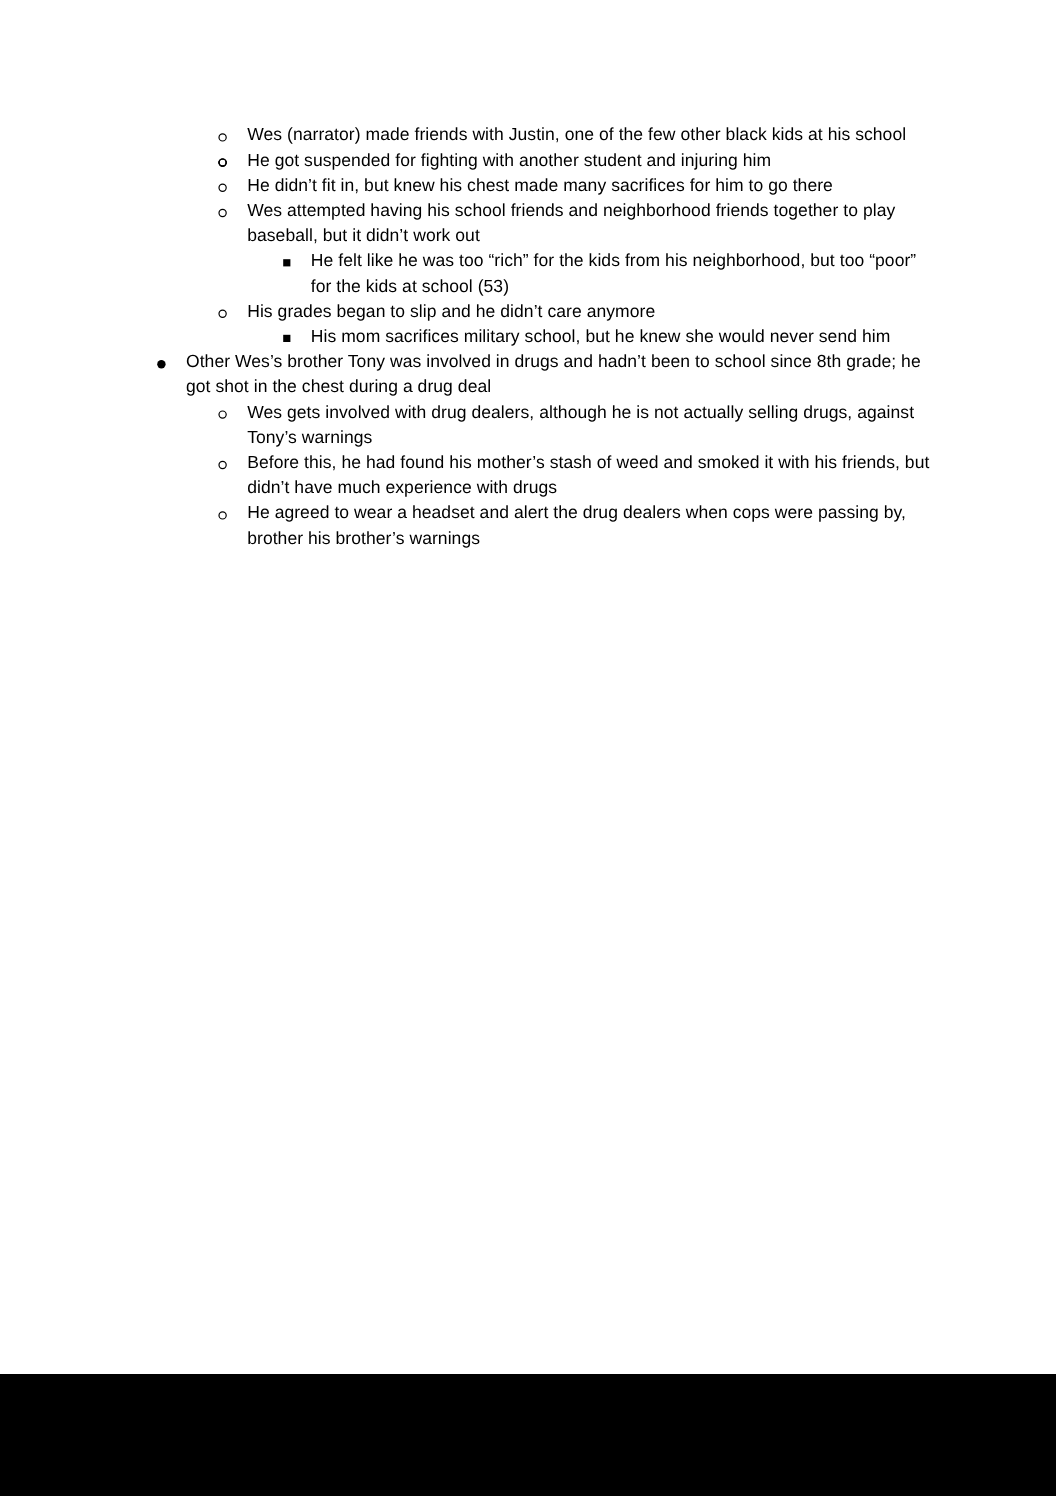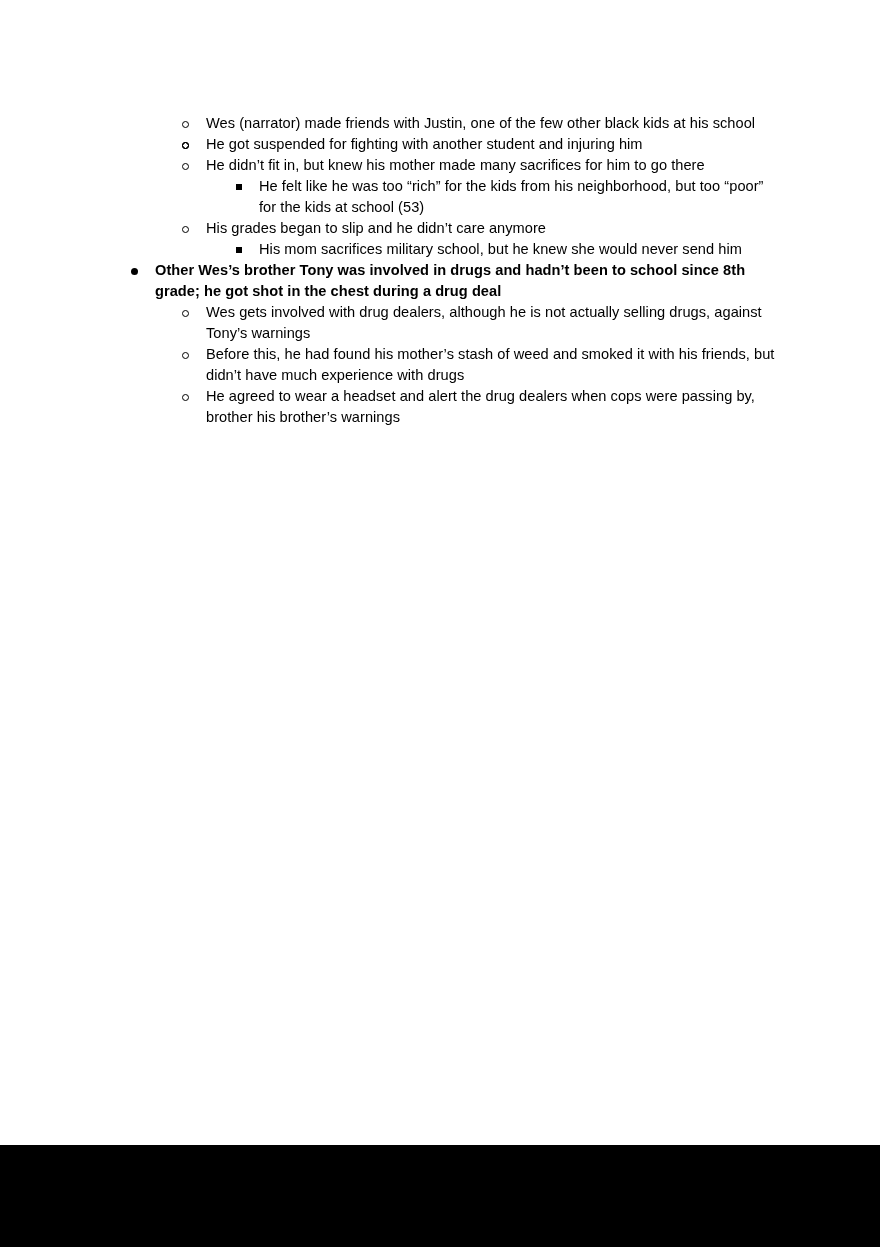--- a/index.html
+++ b/index.html
@@ -12,21 +12,21 @@
     position: relative;
     width: 880px;
     height: 1247px;
     background: #ffffff;
     overflow: hidden;
     font-family: "Liberation Sans", sans-serif;
   }
   .doc-body {
     position: absolute;
     left: 0;
-    top: 10px;
+    top: 0;
     width: 832px;
     height: 1145px;
     background: #ffffff;
   }
   .notes-list {
     position: absolute;
     left: 0;
     top: 103px;
     width: 880px;
   }
@@ -35,21 +35,20 @@
     color: #000000;
     font-size: 14.6px;
     line-height: 21px;
     letter-spacing: 0.05px;
     -webkit-font-smoothing: antialiased;
   }
   
   .lvl1 {
     padding-left: 155px;
     padding-right: 105px;
-    font-weight: bold;
   }
   .lvl1 > .marker {
     position: absolute;
     left: 131px;
     top: 7.5px;
     width: 7px;
     height: 7px;
     border-radius: 50%;
     background: #000000;
   }
@@ -111,21 +110,25 @@
         </div>
         <div class="bullet-item lvl2">
           <span class="marker"></span>
         </div>
         <div class="bullet-item lvl2">
           <span class="marker"></span>
           <span class="bullet-text">He got suspended for fighting with another student and injuring him</span>
         </div>
         <div class="bullet-item lvl2">
           <span class="marker"></span>
-          <span class="bullet-text">He didn’t fit in, but knew his mother made many sacrifices for him to go there</span>
+          <span class="bullet-text">He didn’t fit in, but knew his chest made many sacrifices for him to go there</span>
+        </div>
+        <div class="bullet-item lvl2">
+          <span class="marker"></span>
+          <span class="bullet-text">Wes attempted having his school friends and neighborhood friends together to play baseball, but it didn’t work out</span>
         </div>
         <div class="bullet-item lvl3">
           <span class="marker"></span>
           <span class="bullet-text">He felt like he was too “rich” for the kids from his neighborhood, but too “poor” for the kids at school (53)</span>
         </div>
         <div class="bullet-item lvl2">
           <span class="marker"></span>
           <span class="bullet-text">His grades began to slip and he didn’t care anymore</span>
         </div>
         <div class="bullet-item lvl3">

